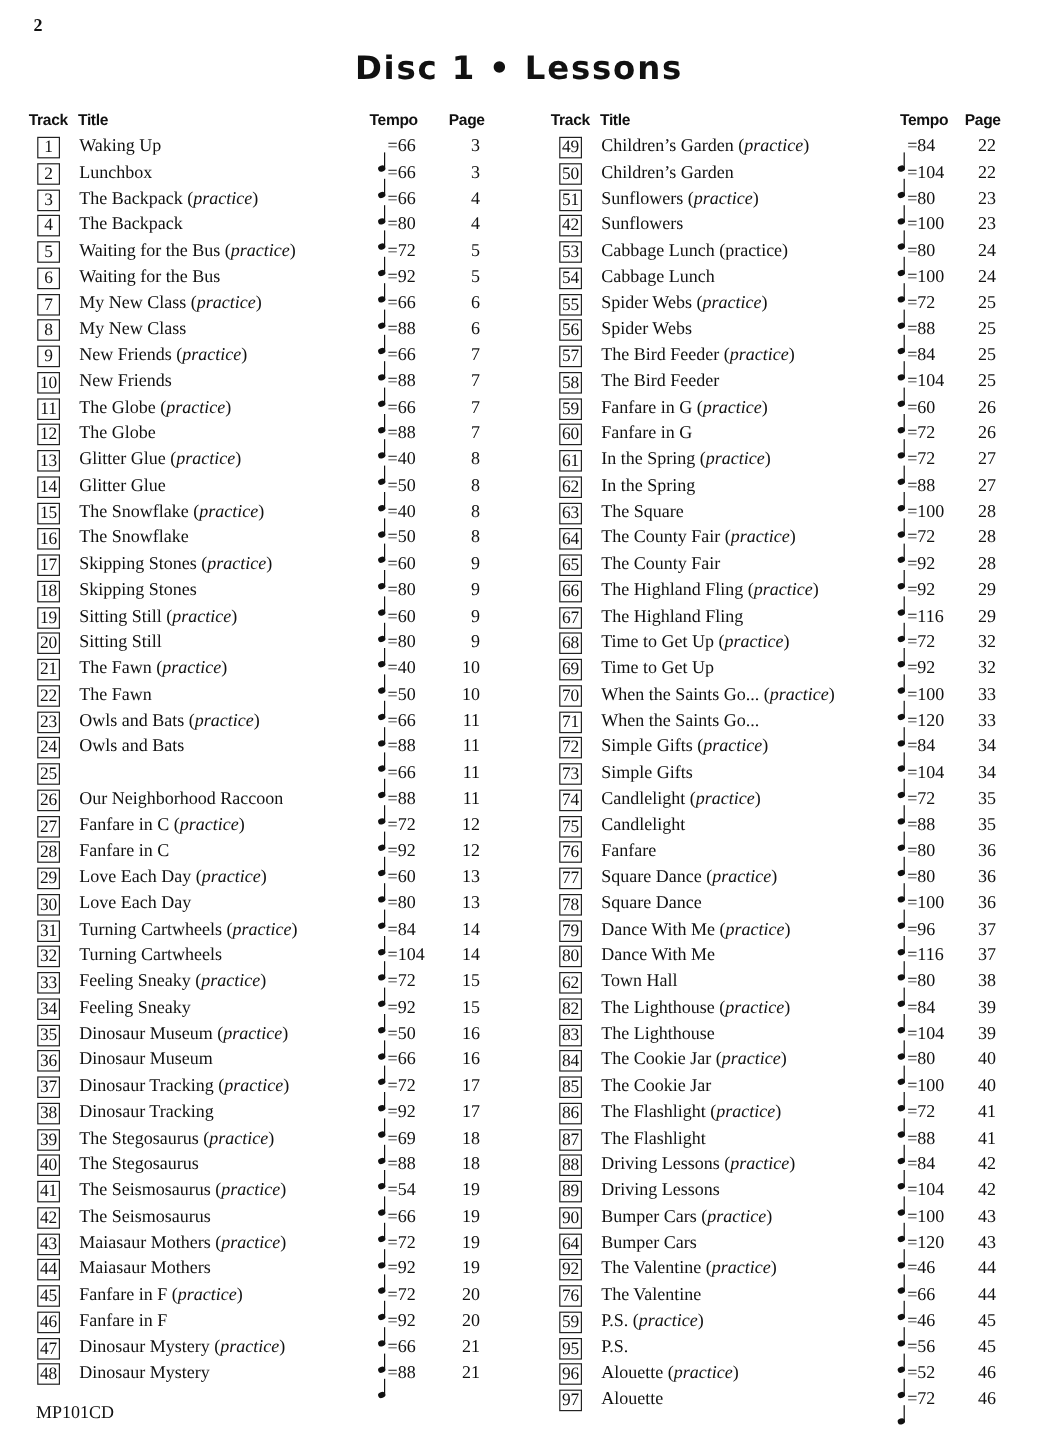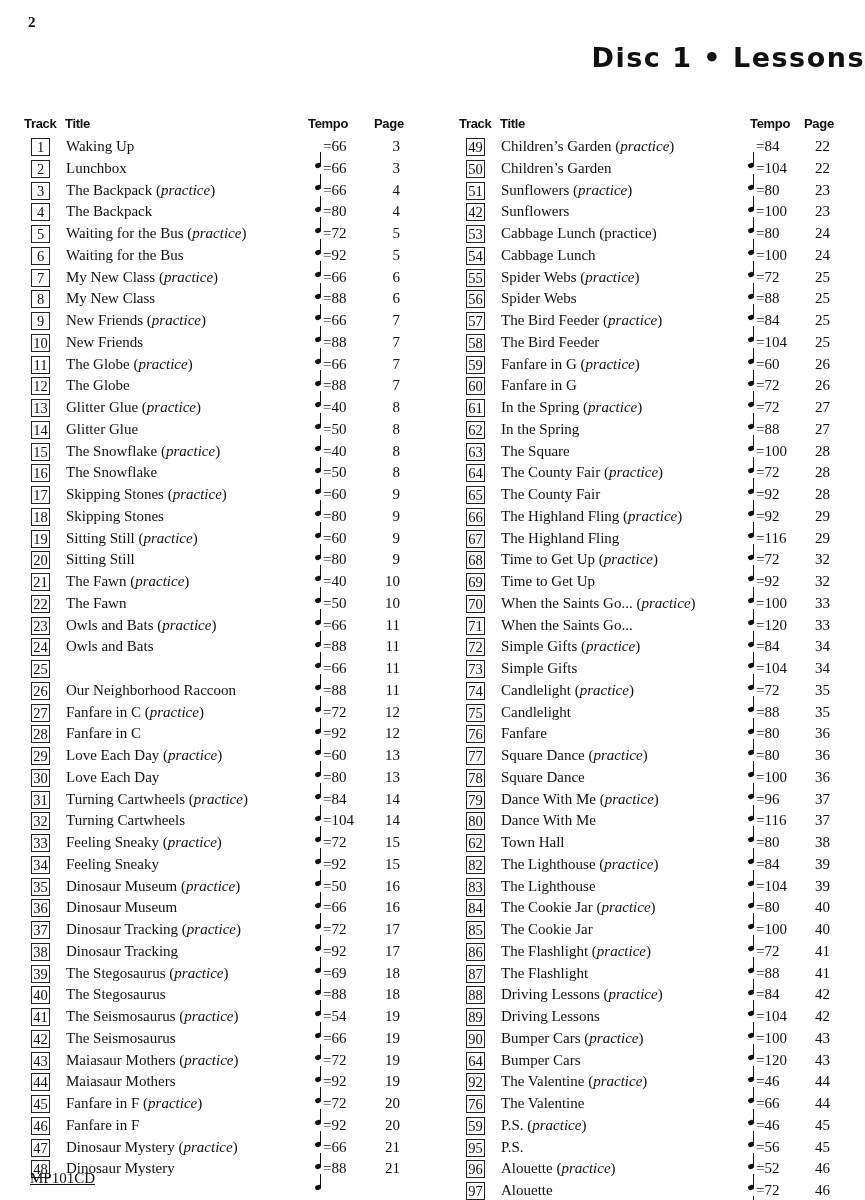--- a/index.html
+++ b/index.html
@@ -1,38 +1,38 @@
 <!DOCTYPE html>
 <html><head>
 <meta charset="utf-8">
 <style>
   html, body { margin:0; padding:0; background:#ffffff; }
   body { width:865px; height:1200px; position:relative; overflow:hidden; color:#111; font-family:"Liberation Serif","DejaVu Serif",serif; }
   .page-number { position:absolute; left:28px; top:14px; font-size:15px; font-weight:bold; }
-  .title { position:absolute; left:0; width:865px; top:42px; text-align:right; font-family:"DejaVu Sans","Liberation Sans",sans-serif; font-weight:bold; font-size:27px; letter-spacing:1.5px; }
-  .col { position:absolute; top:91px;margin-top:24px; }
+  .title { position:absolute; left:0; width:865px; top:42px; text-align:center; font-family:"DejaVu Sans","Liberation Sans",sans-serif; font-weight:bold; font-size:27px; letter-spacing:1.5px; }
+  .col { position:absolute; top:91px; }
   .col.left { left:24px; width:412px; }
   .col.right { left:459px; width:400px; }
   .hdr { position:relative; height:18px; font-family:"Liberation Sans","DejaVu Sans",sans-serif; font-weight:bold; font-size:13px; letter-spacing:-0.3px; }
   .hdr span { position:absolute; top:1px; }
   .rows { position:relative; margin-top:3px; }
   .row { position:relative; height:21.75px; font-size:15px; line-height:21px; white-space:nowrap; }
   .track { position:absolute; left:7px; top:2px; width:19px; height:18px; border:1.3px solid #222; box-sizing:border-box; text-align:center; line-height:16px; font-size:14.5px; }
   .name { position:absolute; left:42px; top:0; }
   .name i { font-style:italic; }
   .tempo { position:absolute; top:0; }
   .note { display:inline-block; width:8px; position:relative; }
   .note::before { content:""; position:absolute; left:0; top:12px; width:6px; height:4.5px; background:#111; border-radius:50%; transform:rotate(-20deg); }
   .note::after { content:""; position:absolute; left:5px; top:1px; width:1.3px; height:14px; background:#111; }
   .page { position:absolute; top:0; text-align:right; width:28px; }
   .left .tempo { left:291px; } .left .page { left:348px; }
   .right .tempo { left:289px; } .right .page { left:343px; }
   .left .h-track { left:0; } .left .h-title { left:41px; } .left .h-tempo { left:284px; } .left .h-page { left:350px; }
   .right .h-track { left:0; } .right .h-title { left:41px; } .right .h-tempo { left:291px; } .right .h-page { left:345px; }
-  .footer { position:absolute; left:30px; top:1170px; font-size:15px;text-decoration:underline; }
+  .footer { position:absolute; left:30px; top:1170px; font-size:15px; }
 </style>
 </head>
 <body>
 
 <div class="page-number">2</div>
 <div class="title">Disc 1 • Lessons</div>
 
 <div class="col left">
   <div class="hdr">
     <span class="h-track">Track</span>

